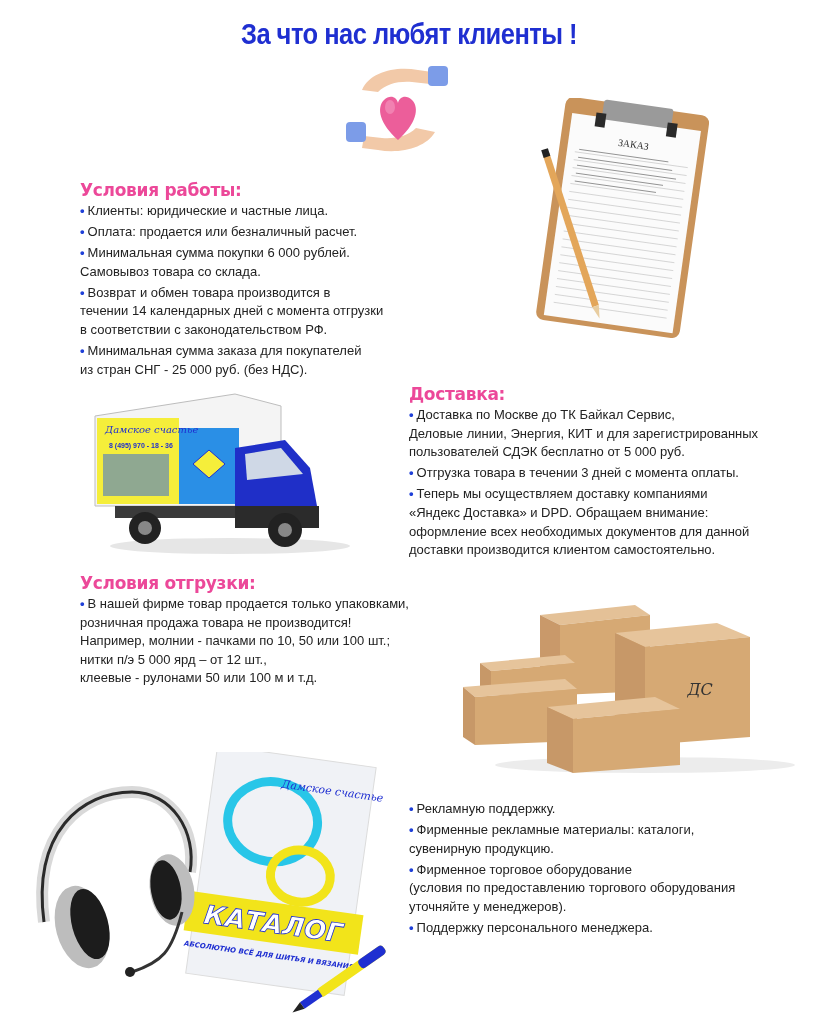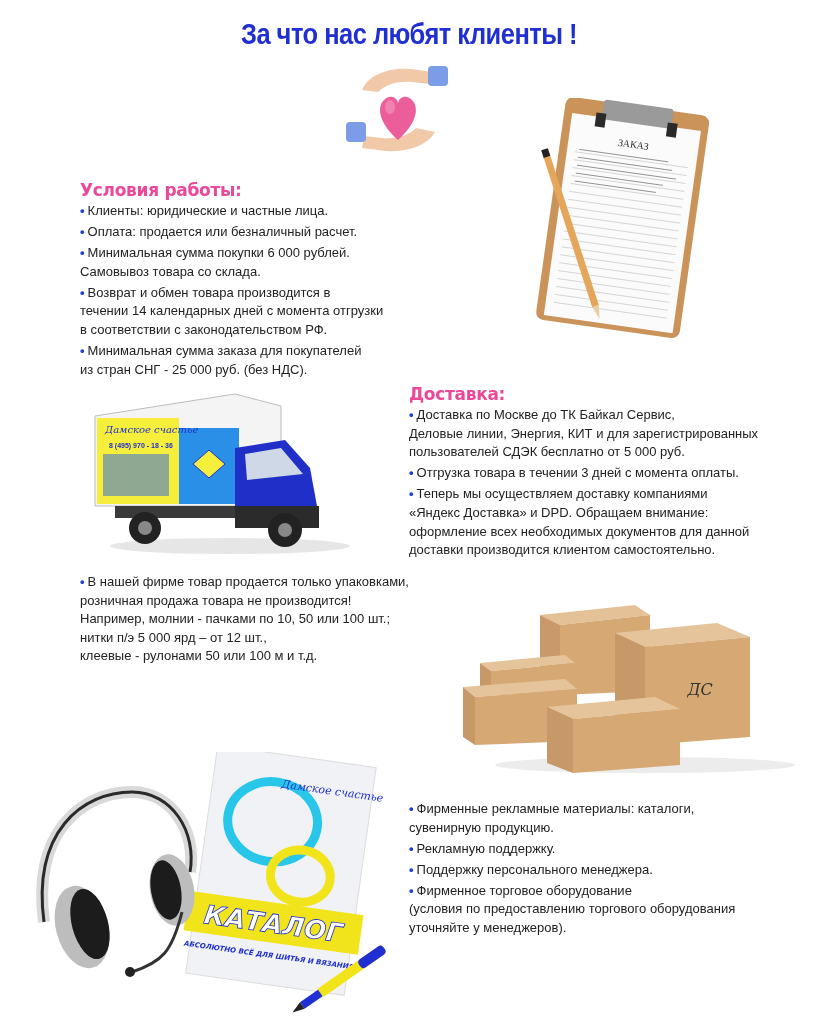--- a/index.html
+++ b/index.html
@@ -207,32 +207,33 @@
 пользователей СДЭК бесплатно от 5 000 руб.</span></li>
     <li><span class="bullet">•</span><span>Отгрузка товара в течении 3 дней с момента оплаты.</span></li>
     <li><span class="bullet">•</span><span>Теперь мы осуществляем доставку компаниями
 «Яндекс Доставка» и DPD. Обращаем внимание:
 оформление всех необходимых документов для данной
 доставки производится клиентом самостоятельно.</span></li>
   </ul>
 </div>
 
 <div class="section" id="s-shipping">
+  <h2>Условия отгрузки:</h2>
   <ul>
     <li><span class="bullet">•</span><span>В нашей фирме товар продается только упаковками,
 розничная продажа товара не производится!
 Например, молнии - пачками по 10, 50 или 100 шт.;
 нитки п/э 5 000 ярд – от 12 шт.,
 клеевые - рулонами 50 или 100 м и т.д.</span></li>
   </ul>
 </div>
 
 <div class="section" id="s-promo">
   <ul>
+    <li><span class="bullet">•</span><span>Рекламную поддержку.</span></li>
     <li><span class="bullet">•</span><span>Фирменные рекламные материалы: каталоги,
 сувенирную продукцию.</span></li>
-    <li><span class="bullet">•</span><span>Рекламную поддержку.</span></li>
-    <li><span class="bullet">•</span><span>Поддержку персонального менеджера.</span></li>
     <li><span class="bullet">•</span><span>Фирменное торговое оборудование
 (условия по предоставлению торгового оборудования
 уточняйте у менеджеров).</span></li>
+    <li><span class="bullet">•</span><span>Поддержку персонального менеджера.</span></li>
   </ul>
 </div>
 
 </body></html>

